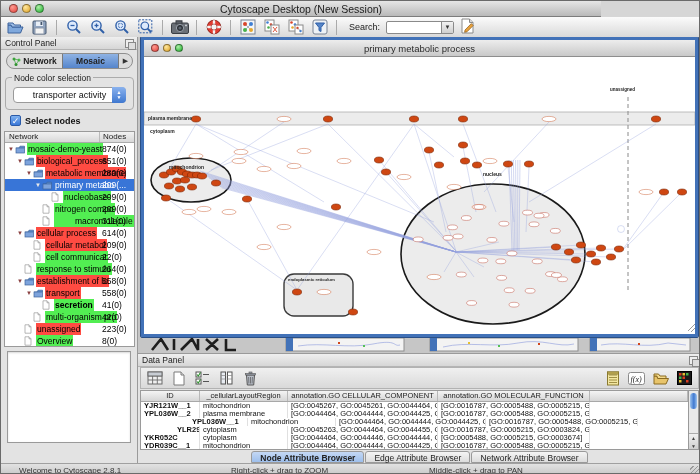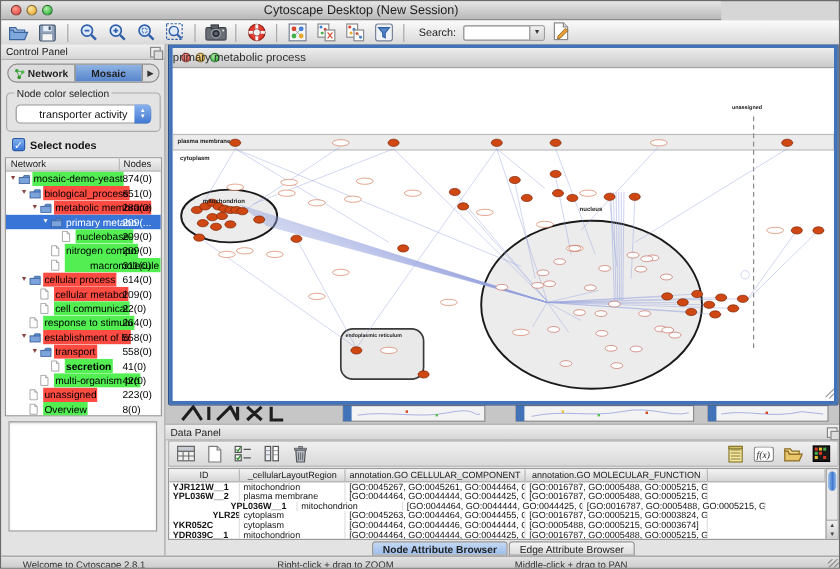--- a/index.html
+++ b/index.html
@@ -67,21 +67,21 @@
   .trow.sel .tcount{color:#fff}
   .birdeye{position:absolute;left:6px;top:314px;width:124px;height:92px;background:#fff;border:1px solid #9a9a9a;
      box-shadow:inset 0 1px 2px rgba(0,0,0,.15)}
   
   .mdi{position:absolute;left:137px;top:36px;width:563px;height:316px;background:#c6c6c6;overflow:hidden}
   .netwin{position:absolute;left:3px;top:0px;width:557px;height:300px;border:3px solid #4272b8;
      outline:1px solid #2a4f86;background:#fff;border-radius:1px}
   .nettitle{position:relative;height:17px;background:linear-gradient(#ededed,#c9c9c9);border-bottom:1px solid #8e8e8e}
   .nettitle .tl{top:4px;width:8px;height:8px}
   .nettitle .tl.red{left:7px}.nettitle .tl.yel{left:19px}.nettitle .tl.grn{left:31px}
-  .nettitle .ttl{position:absolute;left:0;right:0;top:2.5px;text-align:left;font-size:9.5px;color:#2b2b2b}
+  .nettitle .ttl{position:absolute;left:0;right:0;top:2.5px;text-align:center;font-size:9.5px;color:#2b2b2b}
   .netcanvas{position:absolute;left:0;top:17px;width:551px;height:277px;background:#fff}
   .behind{position:absolute;left:0;top:299px;width:563px;height:17px}
   
   .dpanel{position:absolute;left:137px;top:352px;width:563px;height:110px;background:#e3e3e3;border-top:1px solid #9a9a9a}
   .dp-toolbar{position:absolute;left:2px;top:13px;width:559px;height:22px;background:linear-gradient(#f0f0f0,#d9d9d9);
      border:1px solid #b2b2b2;display:flex;align-items:center;padding:0 3px;gap:3px}
   .dp-spacer{flex:1}
   .dtable{position:absolute;left:2px;top:36px;width:549px;height:60px;background:#fff;border:1px solid #9a9a9a;overflow:hidden}
   .dthead{display:flex;height:11px;background:linear-gradient(#f4f4f4,#d6d6d6);border-bottom:1px solid #a8a8a8}
   .dthead span{font-size:7.5px;color:#222;text-align:center;border-right:1px solid #b8b8b8;overflow:hidden;white-space:nowrap}
@@ -862,20 +862,21 @@
           </div>
         </div>
     </div>
     <div class="vscroll">
       <span class="vthumb"></span>
       <span class="varrows">▲<br>▼</span>
     </div>
     <div class="dp-tabs">
       <span class="dp-tab selected">Node Attribute Browser</span>
       <span class="dp-tab">Edge Attribute Browser</span>
+      <span class="dp-tab">Network Attribute Browser</span>
     </div>
   </div>
 
   <div class="statusbar">
     <span style="left:18px">Welcome to Cytoscape 2.8.1</span>
     <span style="left:230px">Right-click + drag to ZOOM</span>
     <span style="left:428px">Middle-click + drag to PAN</span>
     <span class="grip"></span>
   </div>
 </div>

